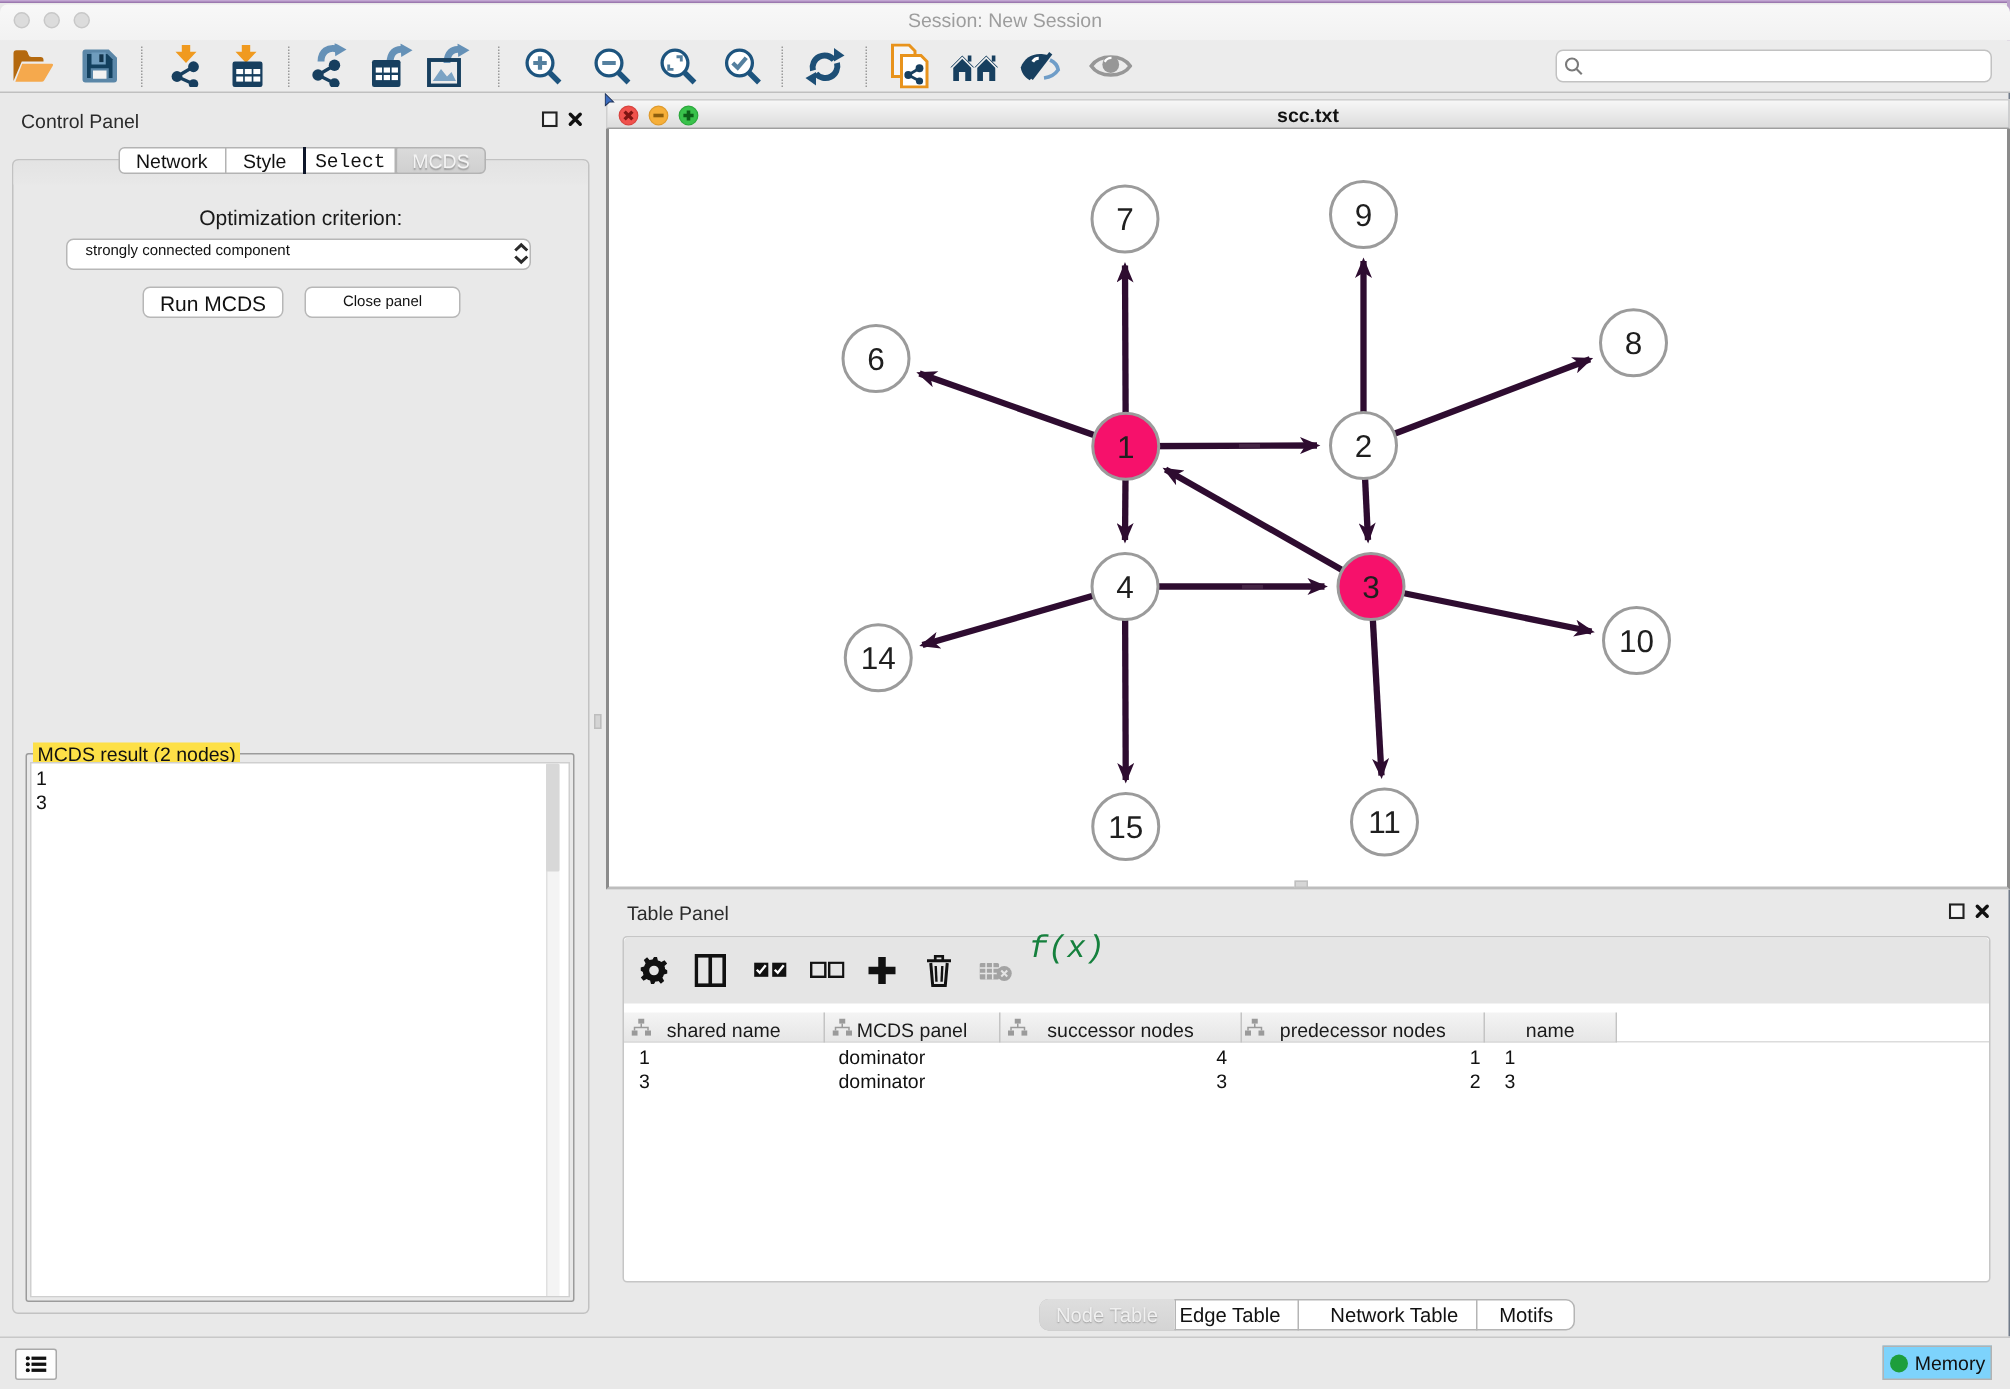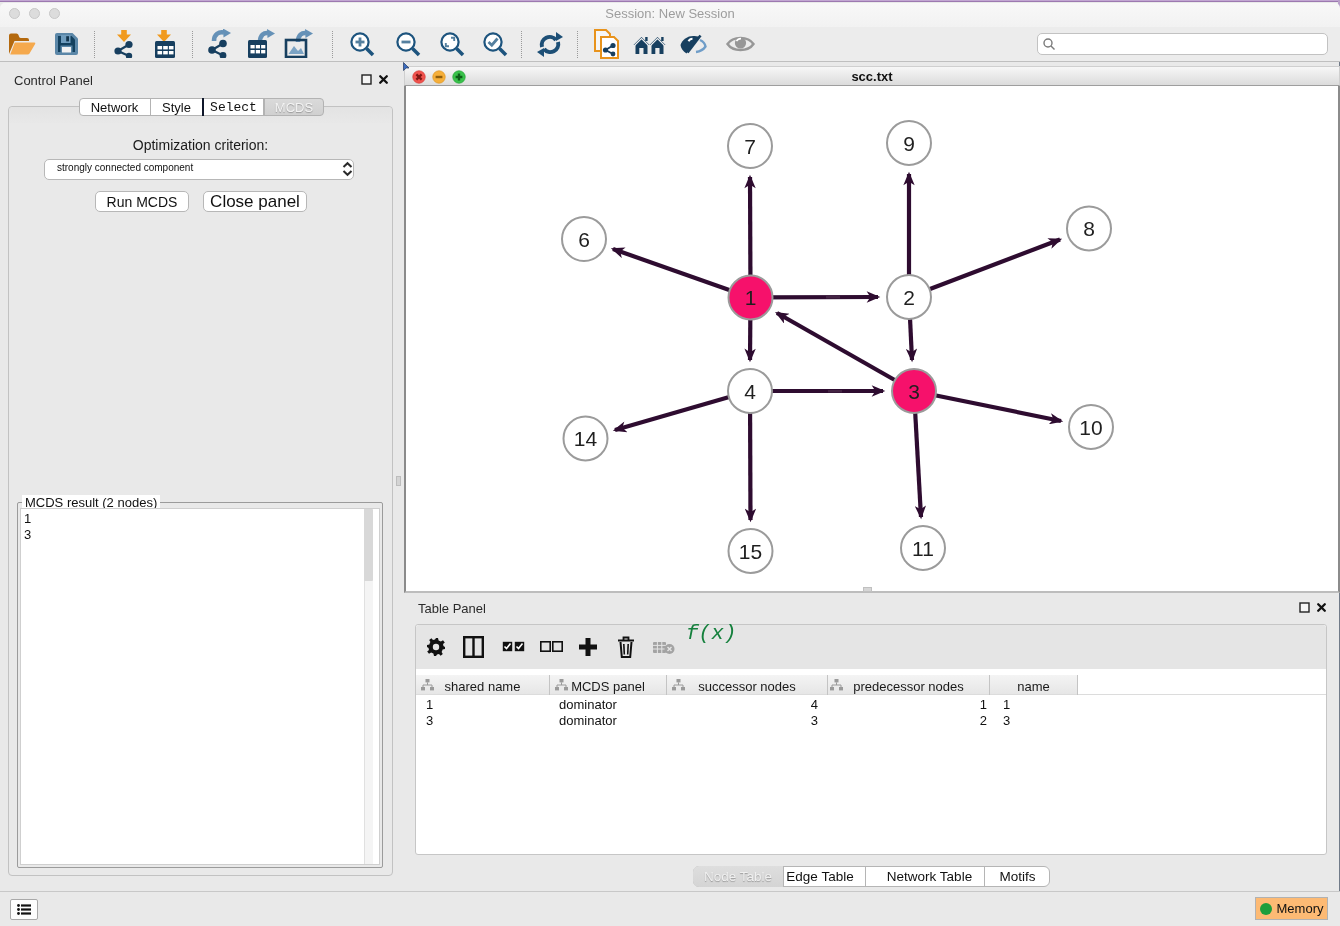--- a/index.html
+++ b/index.html
@@ -189,24 +189,24 @@
   <div class="abs" style="left:264px;top:98px;width:60px;height:18px;font-size:13px;color:#f4f4f4;text-shadow:0 1px 1px #999999;display:flex;align-items:center;justify-content:center;background:linear-gradient(#dadada,#d0d0d0);border:1px solid #b3b3b3;border-radius:0 4px 4px 0;">MCDS</div>
 
   <div class="abs" style="left:9px;top:137px;width:383px;text-align:center;font-size:14px;color:#1a1a1a;">Optimization criterion:</div>
   <div class="abs" style="left:44px;top:159px;width:310px;height:21px;background:#ffffff;border:1px solid #b7b7b7;border-radius:5px;"></div>
   <div class="abs" style="left:57px;top:162px;font-size:10px;color:#111;">strongly connected component</div>
   <svg class="abs" style="left:341px;top:161px;" width="13" height="16" viewBox="0 0 13 16">
     <path d="M2.5 6 L6.5 2.2 L10.5 6" fill="none" stroke="#2b2b2b" stroke-width="2"></path>
     <path d="M2.5 10 L6.5 13.8 L10.5 10" fill="none" stroke="#2b2b2b" stroke-width="2"></path>
   </svg>
   <div class="abs" style="left:95px;top:191px;width:94px;height:21px;background:#ffffff;border:1px solid #b7b7b7;border-radius:5px;font-size:14px;color:#111;display:flex;align-items:center;justify-content:center;">Run MCDS</div>
-  <div class="abs" style="left:203px;top:191px;width:104px;height:21px;background:#ffffff;border:1px solid #b7b7b7;border-radius:5px;font-size:17px;color:#111;display:flex;align-items:center;justify-content:center;">Close panel</div>
+  <div class="abs" style="left:203px;top:191px;width:104px;height:21px;background:#ffffff;border:1px solid #b7b7b7;border-radius:5px;font-size:10px;color:#111;display:flex;align-items:center;justify-content:center;">Close panel</div>
 
   <div class="abs" style="left:17px;top:502px;width:366px;height:366px;border:1px solid #9b9b9b;border-radius:2px;"></div>
-  <div class="abs" style="left:22px;top:495px;background:#ffffff;padding:0 3px;font-size:13px;color:#111;">MCDS result (2 nodes)</div>
+  <div class="abs" style="left:22px;top:495px;background:#fde047;padding:0 3px;font-size:13px;color:#111;">MCDS result (2 nodes)</div>
   <div class="abs" style="left:20px;top:508px;width:360px;height:357px;background:#ffffff;border:1px solid #cfcfcf;"></div>
   <div class="abs" style="left:364px;top:509px;width:9px;height:355px;background:#f4f4f4;border-left:1px solid #e0e0e0;"></div>
   <div class="abs" style="left:364px;top:509px;width:9px;height:72px;background:#d8d8d8;border-radius:1px;"></div>
   <div class="abs" style="left:24px;top:511px;font-size:13px;color:#111;line-height:16px;">1<br>3</div>
 </div>
 
 <div id="network-window">
 
   <div class="abs" style="left:396px;top:476px;width:5px;height:10px;background:#d4d4d4;border:1px solid #bdbdbd;"></div>
 
@@ -405,16 +405,16 @@
 <div class="abs" style="left:0;top:891px;width:1340px;height:35px;background:#e9e9e9;border-top:1px solid #c8c8c8;"></div>
 <div class="abs" style="left:10px;top:899px;width:28px;height:21px;background:#fdfdfd;border:1px solid #a9a9a9;border-radius:2px;"></div>
 <svg class="abs" style="left:17px;top:904px;" width="14" height="11" viewBox="0 0 14 11">
   <circle cx="1.5" cy="1.5" r="1.4" fill="#111"></circle>
     <circle cx="1.5" cy="5.5" r="1.4" fill="#111"></circle>
     <circle cx="1.5" cy="9.5" r="1.4" fill="#111"></circle>
   <rect x="4" y="0.4" width="10" height="2.2" fill="#111"></rect>
     <rect x="4" y="4.4" width="10" height="2.2" fill="#111"></rect>
     <rect x="4" y="8.4" width="10" height="2.2" fill="#111"></rect>
 </svg>
-<div class="abs" style="left:1255px;top:897px;width:73px;height:23px;background:#fdba74;border:1px solid #b2b2b2;display:flex;align-items:center;justify-content:center;">
+<div class="abs" style="left:1255px;top:897px;width:73px;height:23px;background:#7dd3fc;border:1px solid #b2b2b2;display:flex;align-items:center;justify-content:center;">
   <span style="width:12px;height:12px;border-radius:50%;background:#1d9e3c;display:inline-block;margin-right:5px;"></span>
   <span style="font-size:13px;color:#111;">Memory</span>
 </div>
 
 </body></html>

